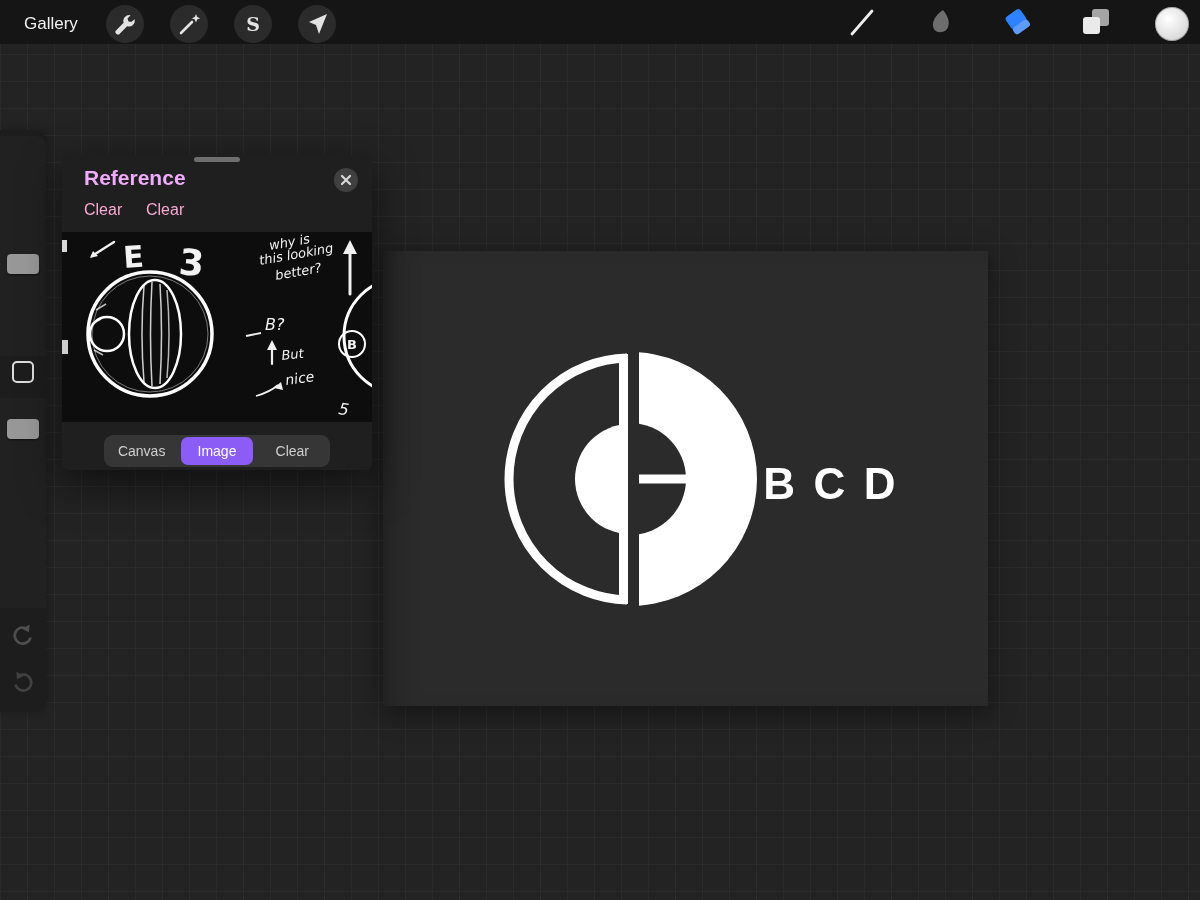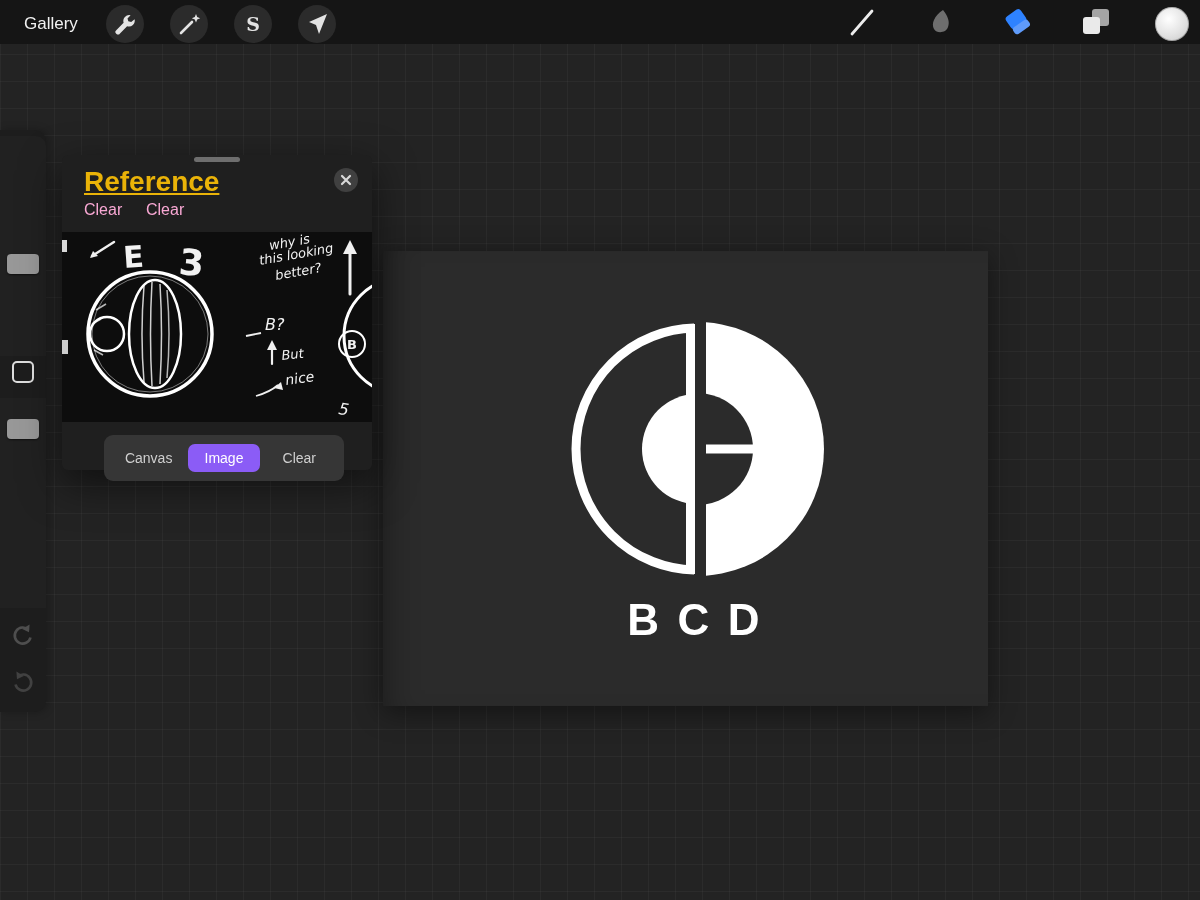--- a/index.html
+++ b/index.html
@@ -36,35 +36,35 @@
   .handle-opacity{top:289px;}
   .modify-btn{position:absolute;left:12px;top:231px;width:18px;height:18px;border:2px solid #dedede;border-radius:5px;background:transparent;}
   .side-arrow{position:absolute;left:11px;width:24px;height:24px;}
   .undo{top:493px;}
   .redo{top:540px;transform:scaleX(-1);}
 
   
   .refpanel{position:absolute;left:62px;top:155px;width:310px;height:315px;background:#1f1f1f;
     border-radius:6px;box-shadow:0 14px 40px rgba(0,0,0,0.55);z-index:30;}
   .drag-handle{position:absolute;left:50%;top:2px;transform:translateX(-50%);width:46px;height:5px;border-radius:3px;background:#6e6e6e;}
-  .ref-title{position:absolute;left:22px;top:11px;font-size:28px;font-weight:bold;color:#eab308;text-decoration:underline;}
+  .ref-title{position:absolute;left:22px;top:11px;font-size:21px;font-weight:bold;color:#f0abfc;}
   .ref-close{position:absolute;right:13px;top:12px;width:26px;height:26px;}
   .ref-action{position:absolute;top:46px;font-size:16px;color:#f9a8d4;cursor:default;}
   .act-clear{left:22px;}
   .act-import{left:84px;}
   .ref-image{position:absolute;left:0;top:77px;width:310px;height:190px;background:#0d0d0d;overflow:hidden;}
-  .ref-tabs{position:absolute;left:42px;top:280px;width:226px;height:32px;background:#363636;border-radius:9px;display:flex;align-items:center;padding:7px;}
+  .ref-tabs{position:absolute;left:42px;top:280px;width:226px;height:32px;background:#363636;border-radius:9px;display:flex;align-items:center;padding:0;}
   .tab{flex:1;height:28px;margin:2px;display:flex;align-items:center;justify-content:center;
     font-size:14px;color:#cfcfcf;border-radius:7px;}
   .tab.selected{background:#8b5cf6;color:#ffffff;font-weight:500;}
 
   
   .canvas{position:absolute;left:383px;top:251px;width:605px;height:455px;background:#2b2b2b;z-index:5;
     box-shadow:0 6px 26px rgba(0,0,0,0.45), inset 26px 0 36px -28px rgba(0,0,0,0.45);
-    display:flex;flex-direction:column;align-items:center;justify-content:center;}
+    display:flex;flex-direction:row;align-items:center;justify-content:center;}
   .logo-svg{display:block;transform:translateX(11px);}
   .logo-text{margin-top:10px;transform:translateX(8px);color:#ffffff;font-size:44px;font-weight:bold;
     letter-spacing:0.42em;margin-right:-0.42em;font-family:"Liberation Sans", sans-serif;}
 
   .sketch-text{font-family:"DejaVu Sans", sans-serif;fill:#f2f2f2;}
 </style>
 </head>
 <body>
 
 <div class="topbar">

